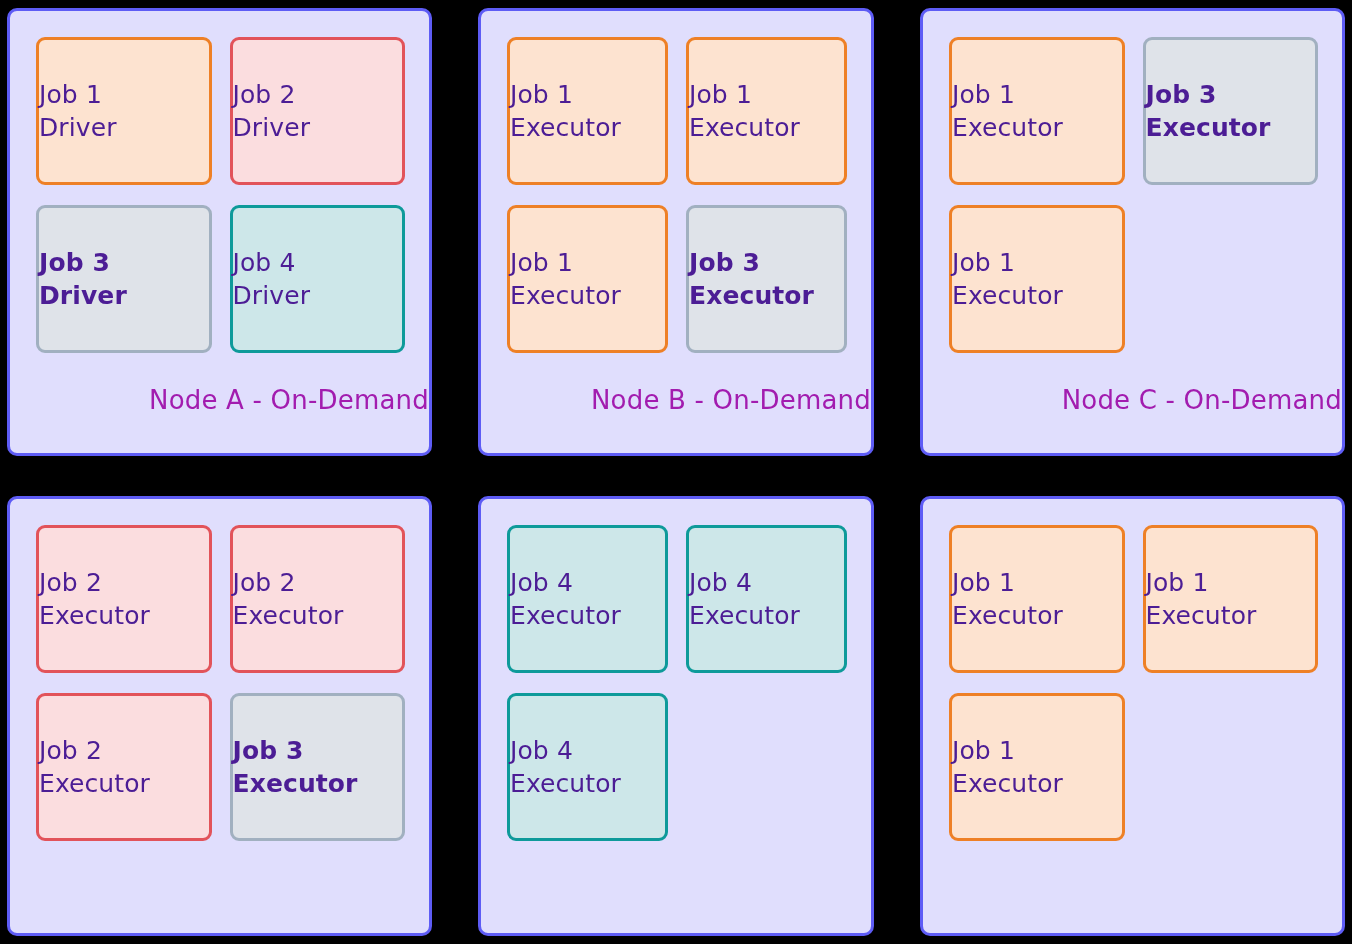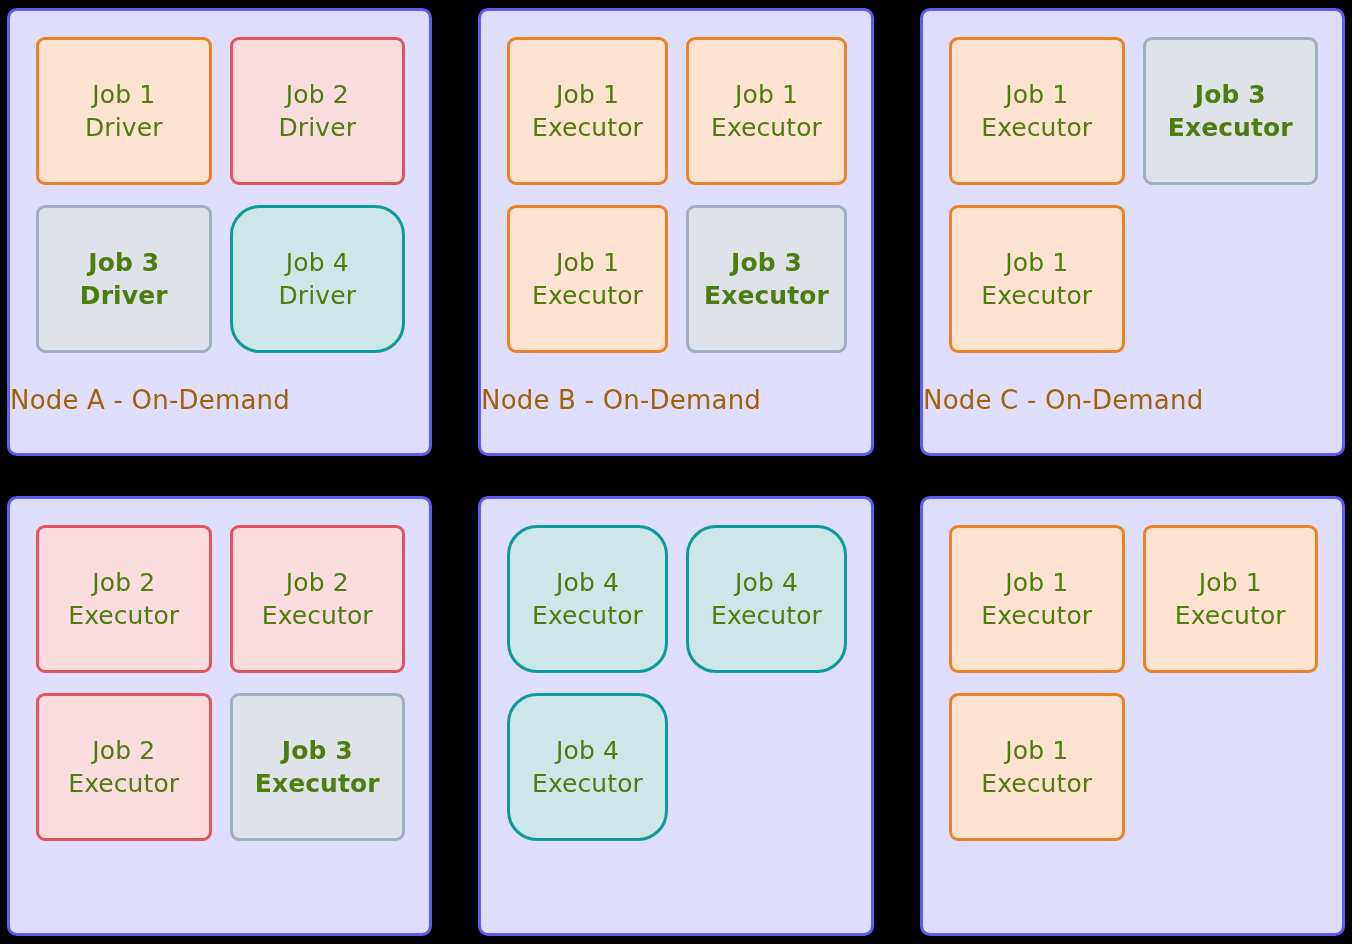--- a/index.html
+++ b/index.html
@@ -48,49 +48,49 @@
     row-gap: 20px;
     flex: 0 0 auto;
   }
 
   .task-box {
     box-sizing: border-box;
     border: 3px solid #888;
     border-radius: 9px;
     display: flex;
     flex-direction: column;
-    align-items: center;
+    align-items: flex-start;
     justify-content: center;
     line-height: 1.34;
     font-size: 25px;
-    color: #4d7c0f;
+    color: #4c1d95;
     letter-spacing: 0.1px;
   }
 
   .task-box.empty-slot {
     border: none;
     background: transparent;
   }
 
   .task-line { display: block; }
 
   
   .c-orange { background: #FDE3D0; border-color: #EE8026; }
   .c-red    { background: #FBDDDF; border-color: #E2535A; }
   .c-gray   { background: #DFE3E9; border-color: #A1B0C0; font-weight: bold; }
-  .c-teal   { background: #CDE7E9; border-color: #0E9A9A; border-radius: 30px; }
+  .c-teal   { background: #CDE7E9; border-color: #0E9A9A; }
 
   .node-label {
     position: absolute;
     left: 0;
     right: 0;
     bottom: 0;
-    text-align: left;
+    text-align: right;
     font-size: 26px;
-    color: #a16207;
+    color: #a21caf;
     letter-spacing: 0.2px;
     padding-bottom: 0;
   }
   
   .node-panel .node-label { bottom: 38px; }
 </style>
 </head>
 <body>
 
 <div id="cluster-grid">

